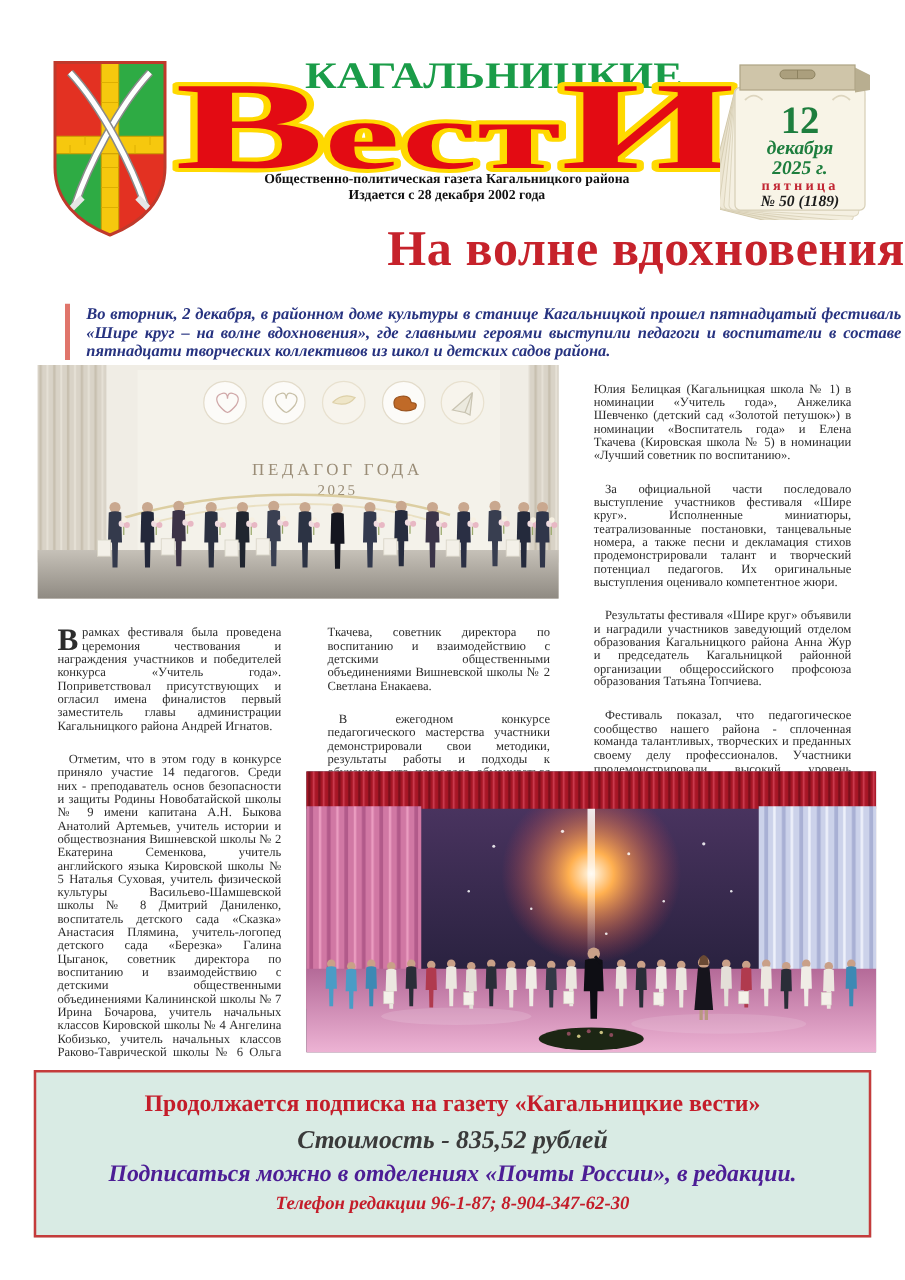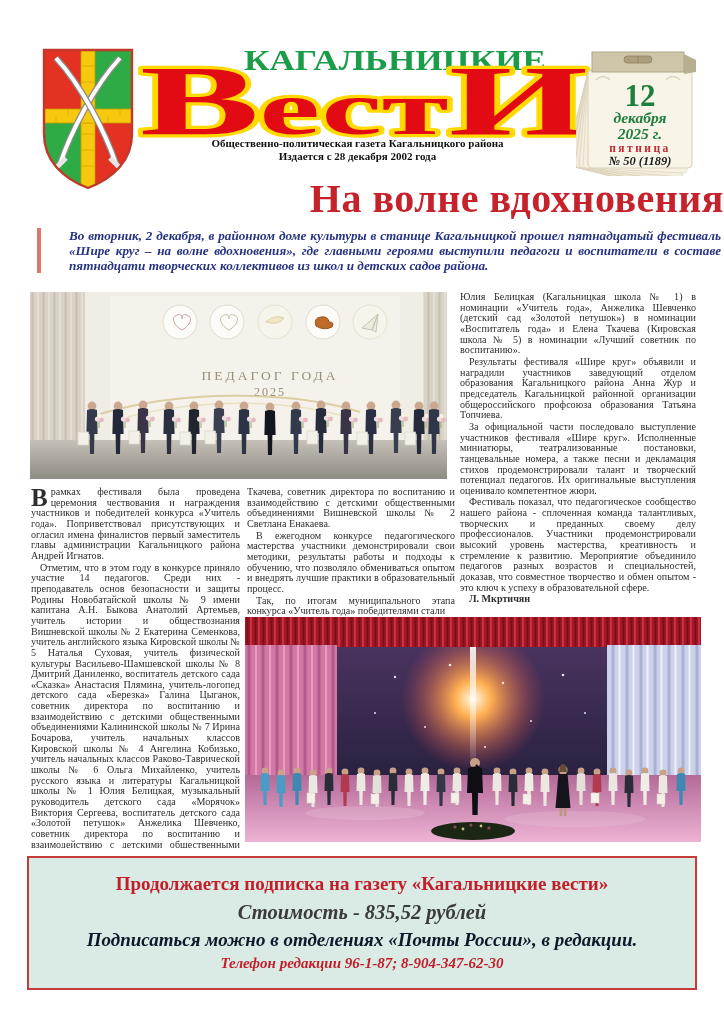--- a/index.html
+++ b/index.html
@@ -9,46 +9,46 @@
   }
   
   .coat{position:absolute;left:36px;top:42px;width:104px;height:150px;}
   .title-svg{position:absolute;left:138px;top:40px;width:452px;height:102px;}
   .subtitle{position:absolute;left:145px;top:137px;width:425px;text-align:center;
     font-weight:bold;font-size:11px;line-height:1.15;color:#101010;}
   .calendar{position:absolute;left:576px;top:44px;width:140px;height:132px;}
   
   .headline{position:absolute;left:0;top:179px;width:724px;margin:0;text-align:right;
     font-size:40px;font-weight:bold;color:#c6222b;letter-spacing:.5px;line-height:1;}
-  .lead{position:absolute;left:36px;top:227px;width:652px;margin:1px;
-    border-left:4px solid #e0756b;padding-left:28px;
+  .lead{position:absolute;left:36px;top:227px;width:652px;margin:16px;
+    border-left:4px solid #e0756b;padding-left:13px;
     font-size:13.2px;line-height:15px;font-weight:bold;font-style:italic;
     color:#273380;text-align:justify;}
   
   .photo1{position:absolute;left:30px;top:292px;width:417px;height:187px;}
   .photo2{position:absolute;left:245px;top:617px;width:456px;height:225px;}
   
   .col{position:absolute;font-size:10.1px;line-height:10.65px;color:#2d2d2d;
     text-align:justify;overflow:hidden;}
-  .col p{margin:1px;text-indent:9px;}
+  .col p{margin:16px;text-indent:9px;}
   .col p.first{text-indent:0;}
   .col-left{left:30px;top:486px;width:211px;height:362px;}
   .col-mid{left:246px;top:486px;width:210px;height:131px;}
   .col-right{left:459px;top:291px;width:238px;height:326px;}
   .dropcap{float:left;font-size:25px;line-height:20px;font-weight:bold;
     padding:1px 3px 0 0;color:#2d2d2d;}
   .byline{margin:1px 0 0;text-align:left;font-weight:bold;text-indent:0;}
   
   .adbox{position:absolute;left:27px;top:856px;width:670px;height:134px;
     background:#d9ebe4;border:2px solid #c43b3b;box-sizing:border-box;
     display:flex;flex-direction:column;justify-content:center;text-align:center;}
   .adbox p{margin:1px 16px;line-height:1.3;}
   .ad1,.ad2{font-size:19px;font-weight:bold;color:#c41d2a;}
   .ad3{font-size:20.5px;font-weight:bold;font-style:italic;color:#3a3a3a;}
-  .ad4{font-size:19px;font-weight:bold;font-style:italic;color:#0f172a;}
+  .ad4{font-size:19px;font-weight:bold;font-style:italic;color:#4c1d95;}
   .ad5{font-size:15px;font-weight:bold;font-style:italic;color:#c41d2a;}
   svg text{font-family:"Liberation Serif",serif;}
 </style>
 </head>
 <body>
 
 <div class="page">
 
   <svg class="coat" viewBox="0 0 104 150" aria-hidden="true">
     <defs>
@@ -208,22 +208,22 @@
   </div>
 
   <div class="col col-mid">
     <p class="first">Ткачева, советник директора по воспитанию и взаимодействию с детскими общественными объединениями Вишневской школы № 2 Светлана Енакаева.</p>
     <p>В ежегодном конкурсе педагогического мастерства участники демонстрировали свои методики, результаты работы и подходы к обучению, что позволяло обмениваться опытом и внедрять лучшие практики в образовательный процесс.</p>
     <p>Так, по итогам муниципального этапа конкурса «Учитель года» победителями стали</p>
   </div>
 
   <div class="col col-right">
     <p class="first">Юлия Белицкая (Кагальницкая школа № 1) в номинации «Учитель года», Анжелика Шевченко (детский сад «Золотой петушок») в номинации «Воспитатель года» и Елена Ткачева (Кировская школа № 5) в номинации «Лучший советник по воспитанию».</p>
+    <p>За официальной части последовало выступление участников фестиваля «Шире круг». Исполненные миниатюры, театрализованные постановки, танцевальные номера, а также песни и декламация стихов продемонстрировали талант и творческий потенциал педагогов. Их оригинальные выступления оценивало компетентное жюри.</p>
     <p>Результаты фестиваля «Шире круг» объявили и наградили участников заведующий отделом образования Кагальницкого района Анна Жур и председатель Кагальницкой районной организации общероссийского профсоюза образования Татьяна Топчиева.</p>
-    <p>За официальной части последовало выступление участников фестиваля «Шире круг». Исполненные миниатюры, театрализованные постановки, танцевальные номера, а также песни и декламация стихов продемонстрировали талант и творческий потенциал педагогов. Их оригинальные выступления оценивало компетентное жюри.</p>
     <p>Фестиваль показал, что педагогическое сообщество нашего района - сплоченная команда талантливых, творческих и преданных своему делу профессионалов. Участники продемонстрировали высокий уровень мастерства, креативность и стремление к развитию. Мероприятие объединило педагогов разных возрастов и специальностей, доказав, что совместное творчество и обмен опытом - это ключ к успеху в образовательной сфере.</p>
     <p class="byline">Л. Мкртичян</p>
   </div>
 
   <svg class="photo2" viewBox="0 0 456 225" aria-hidden="true">
     <defs>
       <pattern id="fringe" width="8" height="30" patternUnits="userSpaceOnUse">
         <rect width="8" height="30" fill="#a81626"></rect>
         <line x1="2.5" y1="0" x2="2.5" y2="30" stroke="#7a0f1c" stroke-width="2"></line>
         <line x1="6" y1="0" x2="6" y2="30" stroke="#d04054" stroke-width="1.3"></line>

